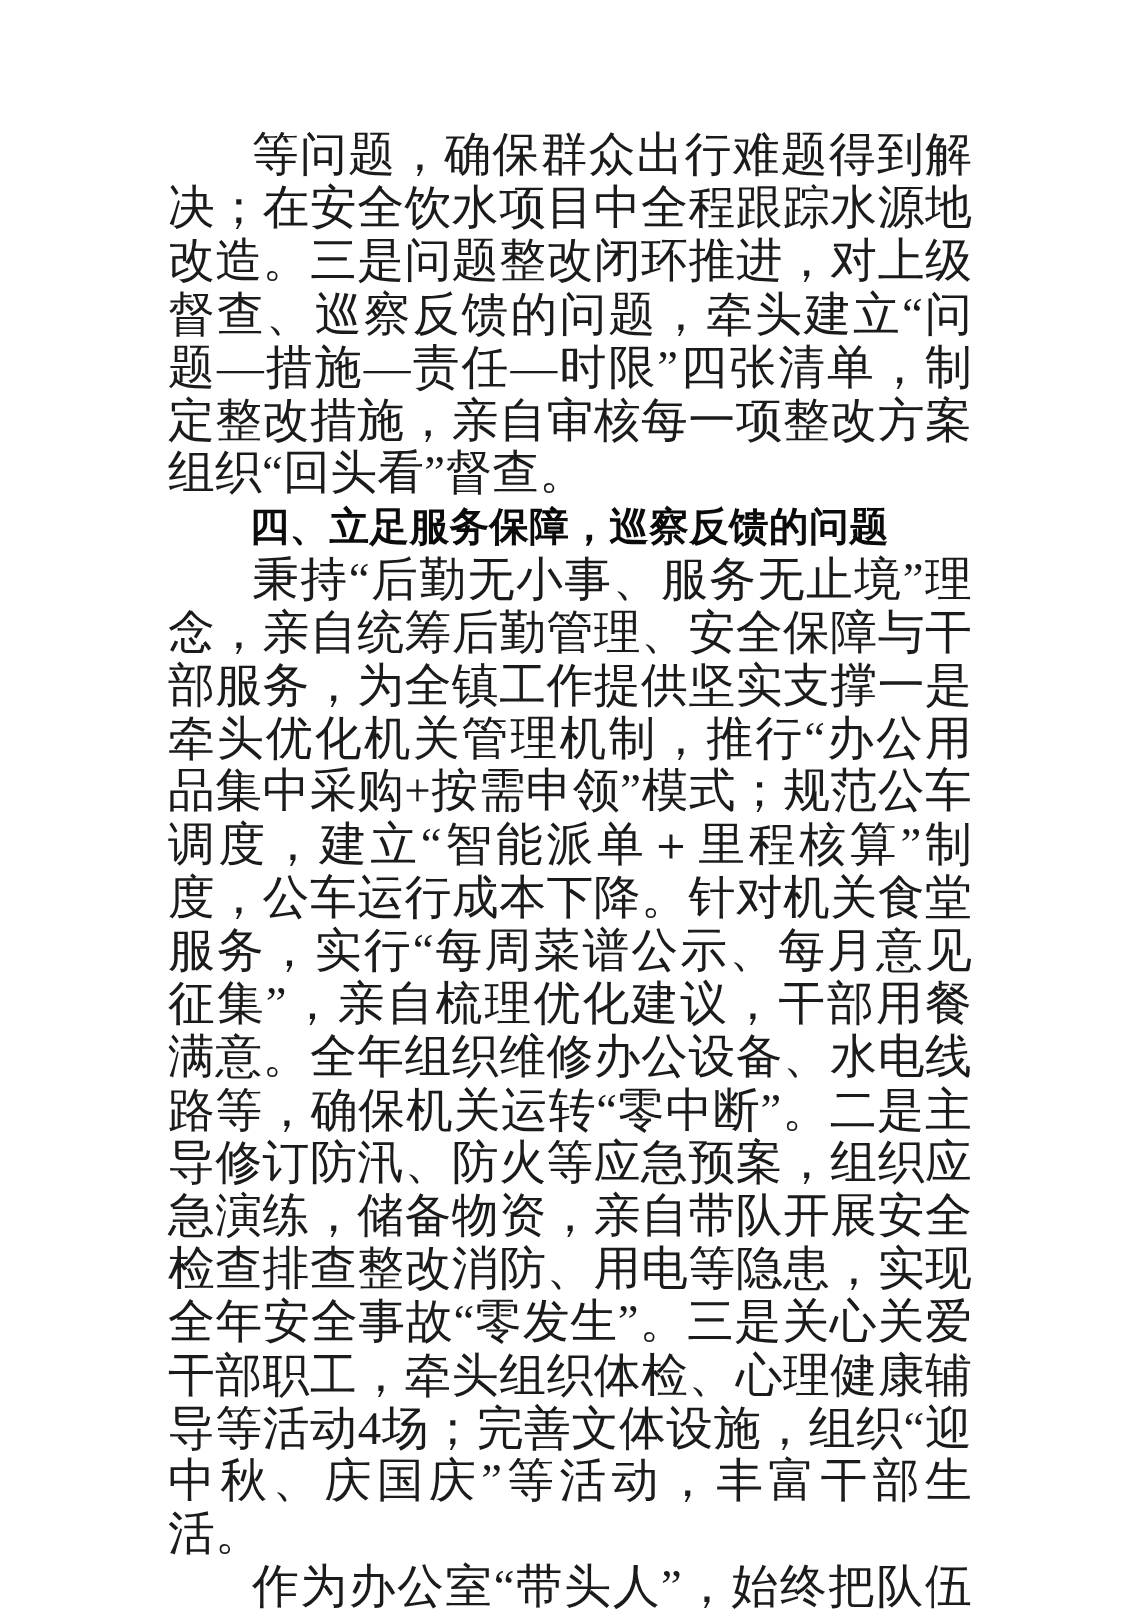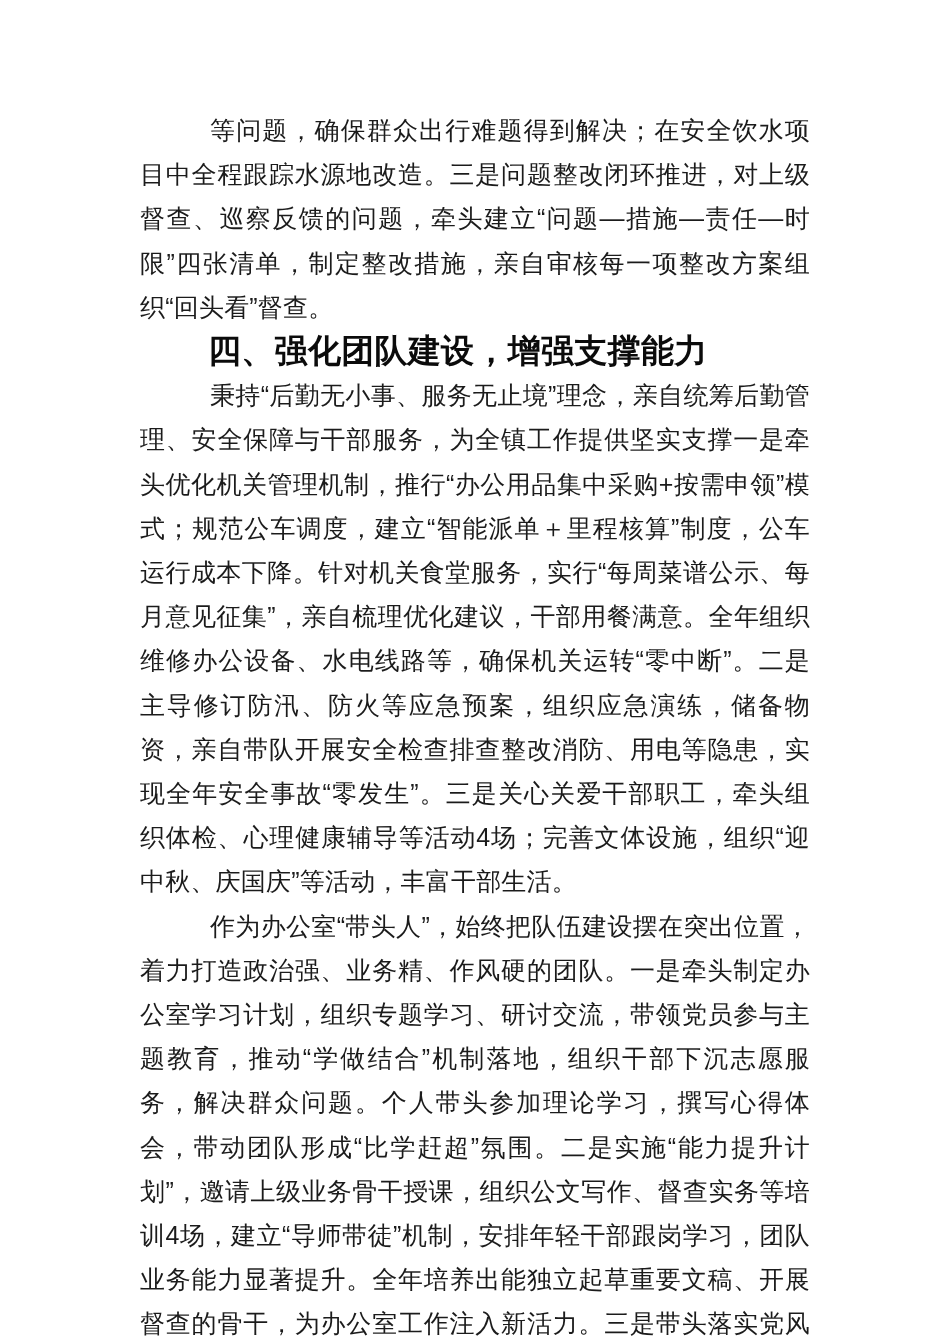--- a/index.html
+++ b/index.html
@@ -15,22 +15,22 @@
     overflow: hidden;
     box-sizing: border-box;
   }
   .content {
     position: absolute;
     left: 140px;
     top: 108px;
     width: 670px;
   }
   .para {
-    font-family: Liberation Sans, sans-serif;
-    font-size: 25px;
+    font-family: Liberation Serif, serif;
+    font-size: 39px;
     line-height: 44.2px;
     color: #1b1b1b;
     text-align: justify;
     text-align-last: left;
     text-justify: inter-character;
     letter-spacing: 0.2px;
     margin: 0;
     text-indent: 70px;
     word-break: break-all;
     -webkit-font-smoothing: antialiased;
@@ -48,21 +48,21 @@
   }
 </style>
 </head>
 <body>
 
 <div class="page">
   <div class="content">
 
     <p class="para">等问题，确保群众出行难题得到解决；在安全饮水项目中全程跟踪水源地改造。三是问题整改闭环推进，对上级督查、巡察反馈的问题，牵头建立“问题—措施—责任—时限”四张清单，制定整改措施，亲自审核每一项整改方案组织“回头看”督查。</p>
 
-    <h2 class="heading">四、强化团队建设，增强支撑能力</h2>
+    <h2 class="heading">四、立足服务保障，巡察反馈的问题</h2>
 
     <p class="para">秉持“后勤无小事、服务无止境”理念，亲自统筹后勤管理、安全保障与干部服务，为全镇工作提供坚实支撑一是牵头优化机关管理机制，推行“办公用品集中采购+按需申领”模式；规范公车调度，建立“智能派单＋里程核算”制度，公车运行成本下降。针对机关食堂服务，实行“每周菜谱公示、每月意见征集”，亲自梳理优化建议，干部用餐满意。全年组织维修办公设备、水电线路等，确保机关运转“零中断”。二是主导修订防汛、防火等应急预案，组织应急演练，储备物资，亲自带队开展安全检查排查整改消防、用电等隐患，实现全年安全事故“零发生”。三是关心关爱干部职工，牵头组织体检、心理健康辅导等活动4场；完善文体设施，组织“迎中秋、庆国庆”等活动，丰富干部生活。</p>
 
 
     <p class="para">作为办公室“带头人”，始终把队伍建设摆在突出位置，着力打造政治强、业务精、作风硬的团队。一是牵头制定办公室学习计划，组织专题学习、研讨交流，带领党员参与主题教育，推动“学做结合”机制落地，组织干部下沉志愿服务，解决群众问题。个人带头参加理论学习，撰写心得体会，带动团队形成“比学赶超”氛围。二是实施“能力提升计划”，邀请上级业务骨干授课，组织公文写作、督查实务等培训4场，建立“导师带徒”机制，安排年轻干部跟岗学习，团队业务能力显著提升。全年培养出能独立起草重要文稿、开展督查的骨干，为办公室工作注入新活力。三是带头落实党风廉政建设责任，组织观看警示教育片，开展廉政谈话，筑牢廉洁防线。建立工作考核</p>
 
   </div>
 </div>
 
 </body></html>

